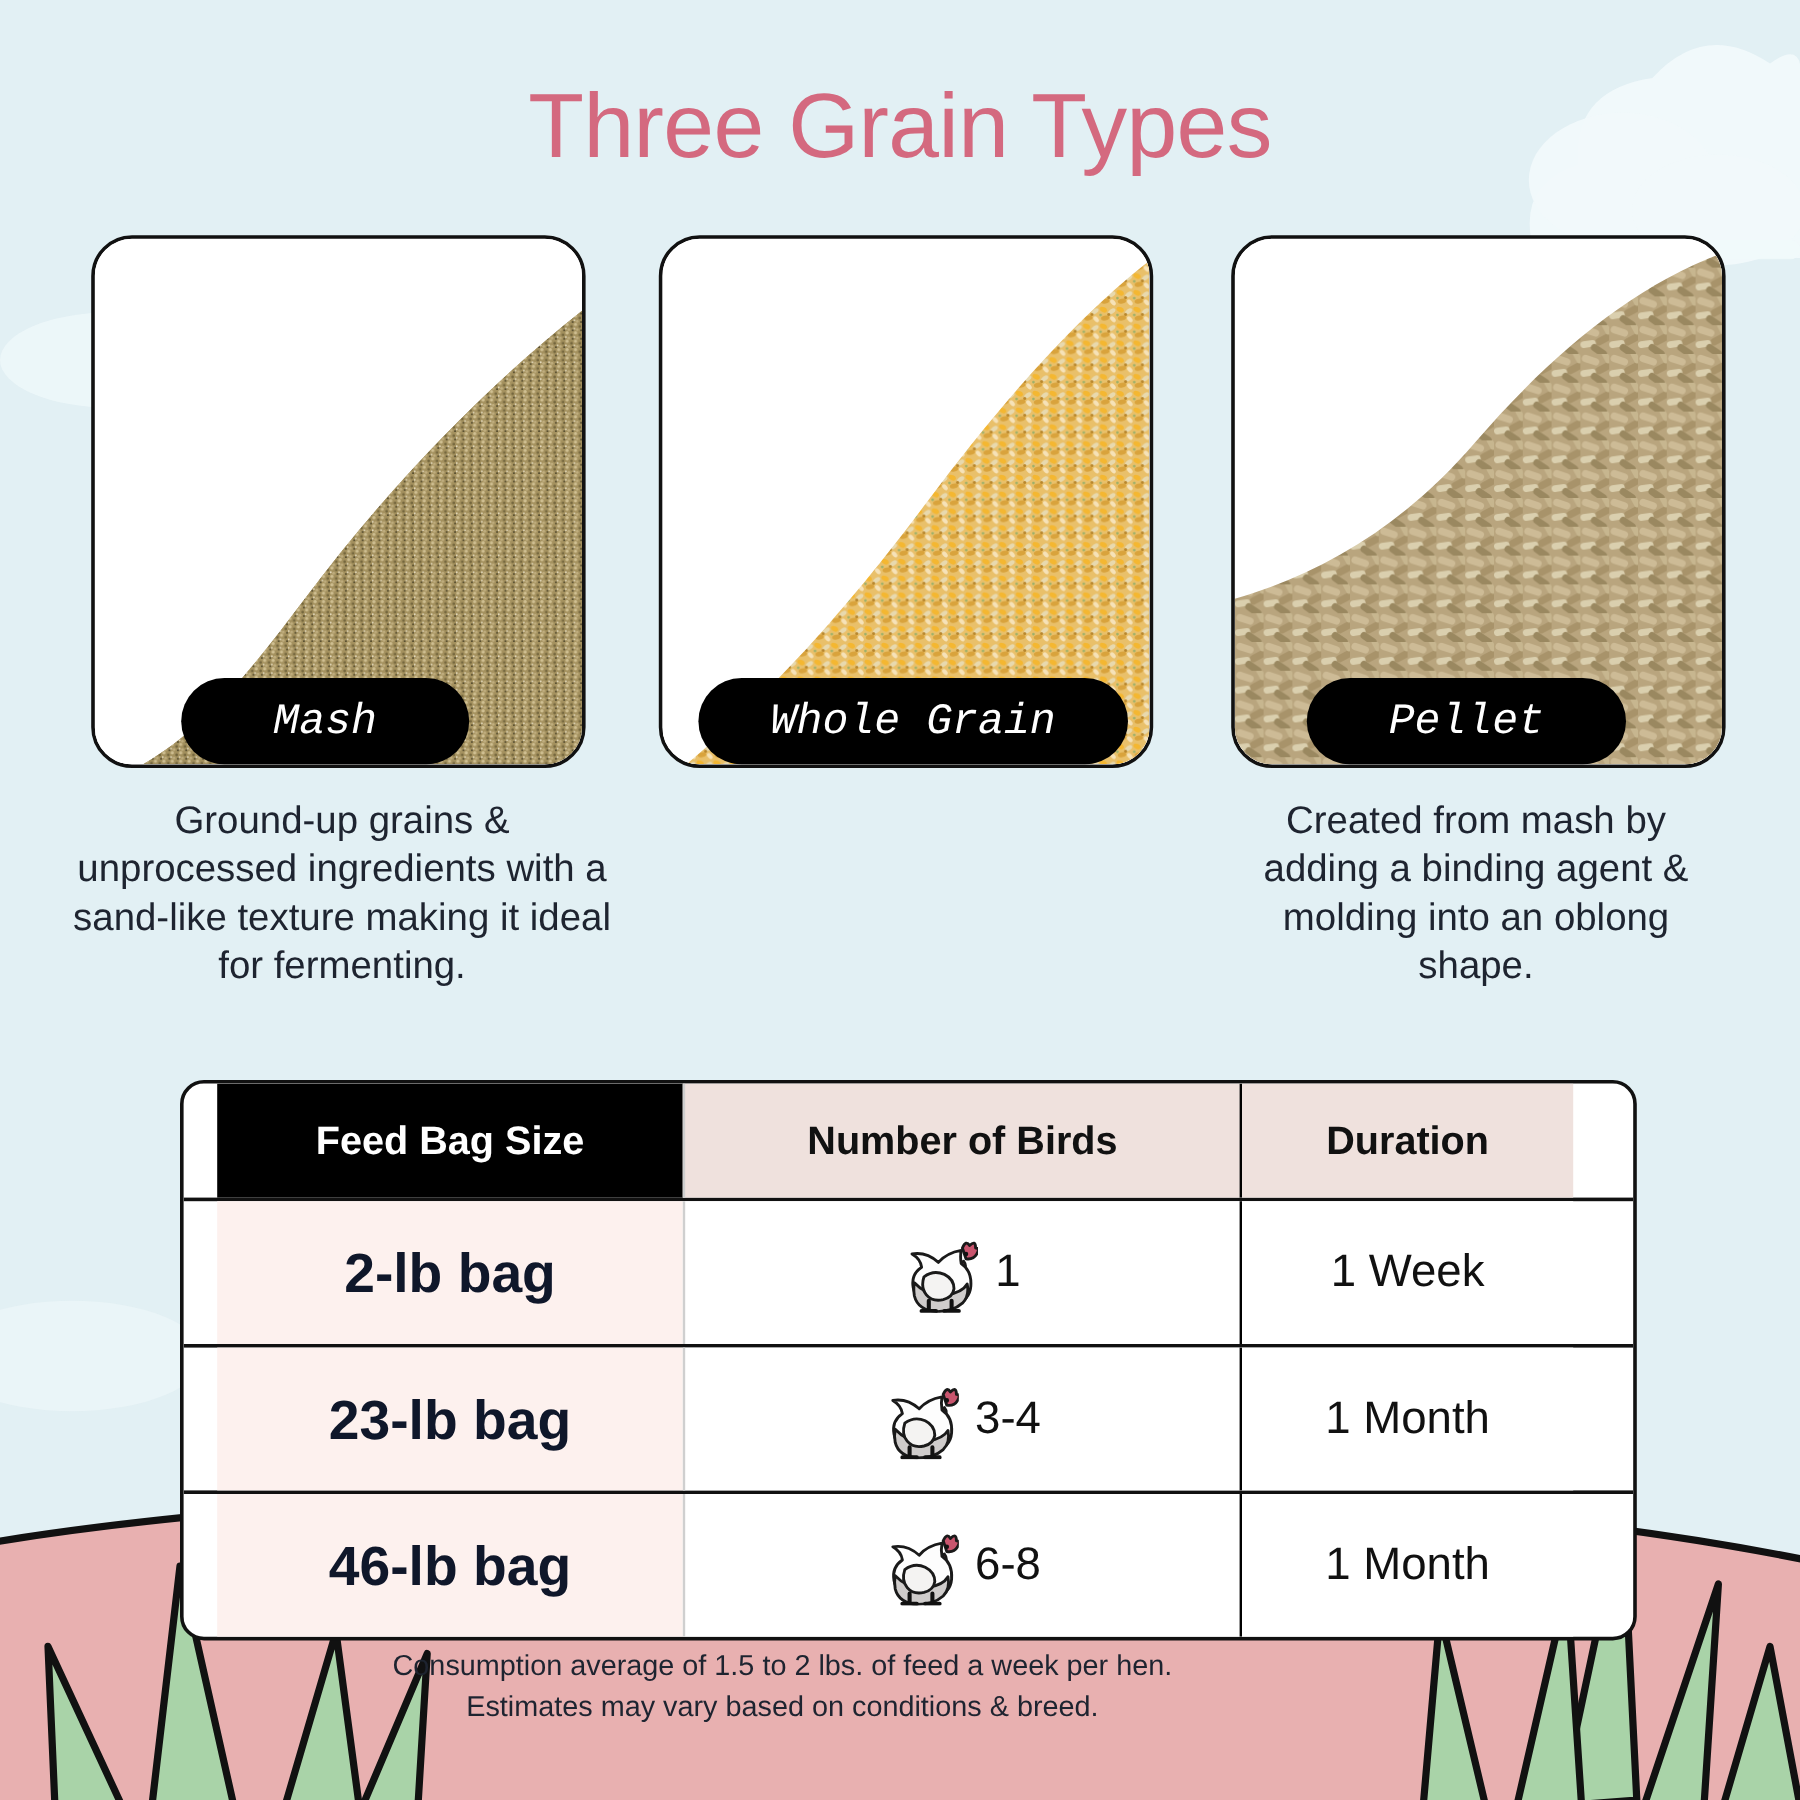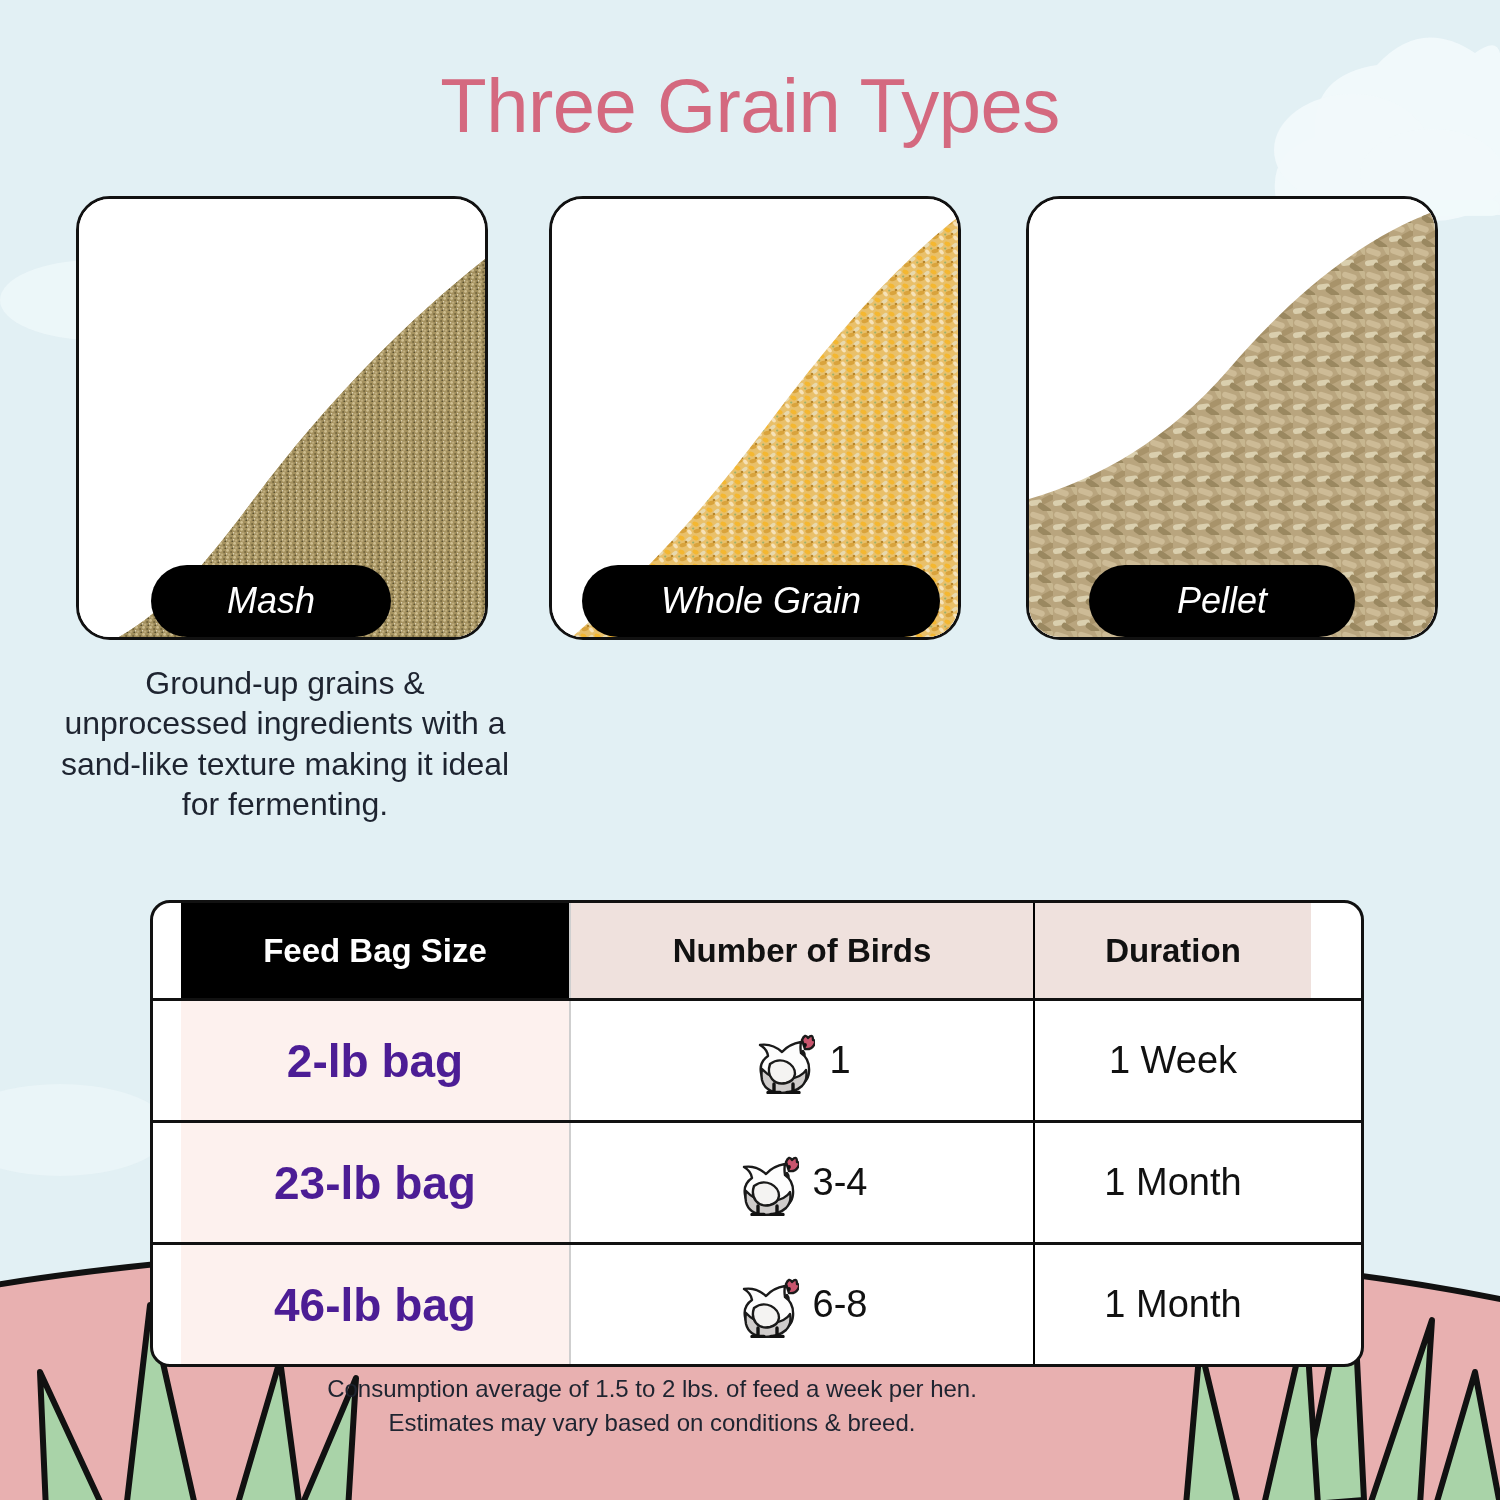--- a/index.html
+++ b/index.html
@@ -15,21 +15,21 @@
   .bg-layer{position:absolute;inset:0;pointer-events:none;}
 
   
   .title{
     position:absolute;top:68px;left:0;width:1500px;text-align:center;
     font-size:76px;line-height:1;font-weight:400;color:#d4697f;
     letter-spacing:-0.5px;
   }
 
   
-  .cards{position:absolute;top:196px;left:0;width:1272px;height:450px;}
+  .cards{position:absolute;top:196px;left:0;width:1272px;height:450px;font-family:Liberation Mono, monospace;}
   .card{
     position:absolute;top:0;width:406px;height:438px;
     background:#ffffff;border:3px solid #111;border-radius:34px;
     overflow:hidden;
   }
   .card.c0{left:76px;}
   .card.c1{left:549px;}
   .card.c2{left:1026px;text-align:right;}
 
   .photo{position:absolute;inset:0;}
@@ -65,21 +65,21 @@
   .cell{display:flex;align-items:center;justify-content:center;box-sizing:border-box;}
   .c-size{width:388px;}
   .c-birds{width:464px;border-left:2px solid #cfcfcf;}
   .c-dur{width:278px;border-left:2px solid #000000;}
 
   .thead .cell{height:95px;font-weight:700;font-size:33px;color:#111;}
   .thead .c-size{background:#000;color:#fff;border-left:none;}
   .thead .c-birds,.thead .c-dur{background:#efe1dd;}
 
   .tbody .cell{height:119px;}
-  .tbody .c-size{background:#fdf1ee;color:#4c1d95;font-weight:700;font-size:46px;}
+  .tbody .c-size{background:#fdf1ee;color:#0f172a;font-weight:700;font-size:46px;}
   .tbody .c-birds,.tbody .c-dur{background:#fff;}
   .birds-wrap{display:flex;align-items:center;gap:14px;}
   .bird-count{font-size:38px;color:#111;}
   .dur-txt{font-size:38px;color:#111;}
 
   
   .footnote{
     position:absolute;top:1372px;left:0;width:1304px;text-align:center;
     font-size:24px;line-height:1.42;color:#1e2430;
   }
@@ -204,20 +204,21 @@
           <rect x="0" y="0" width="406" height="438" fill="url(#pelTex)"></rect>
         </g>
       </svg>
       <div class="pill p2">
         <span>Pellet</span>
       </div>
     </div>
   </div>
 
   <div class="desc d0">Ground-up grains &amp; unprocessed ingredients with a sand-like texture making it ideal for fermenting.</div>
+  <div class="desc d2">Created from mash by adding a binding agent &amp; molding into an oblong shape.</div>
 
   <div class="table">
 
     <div class="trow thead">
       <div class="cell c-size">Feed Bag Size</div>
       <div class="cell c-birds">Number of Birds</div>
       <div class="cell c-dur">Duration</div>
     </div>
 
     <div class="trow tbody">

